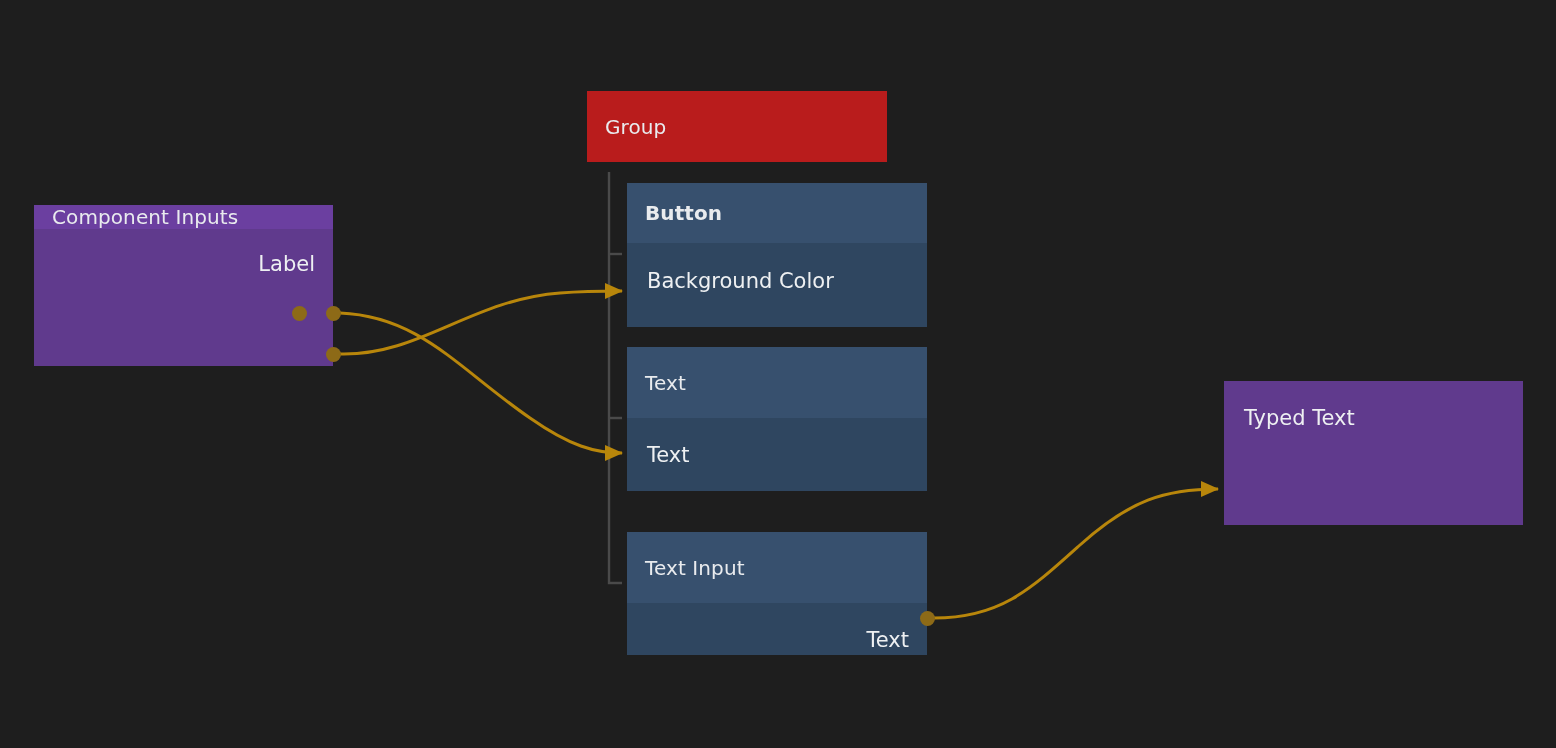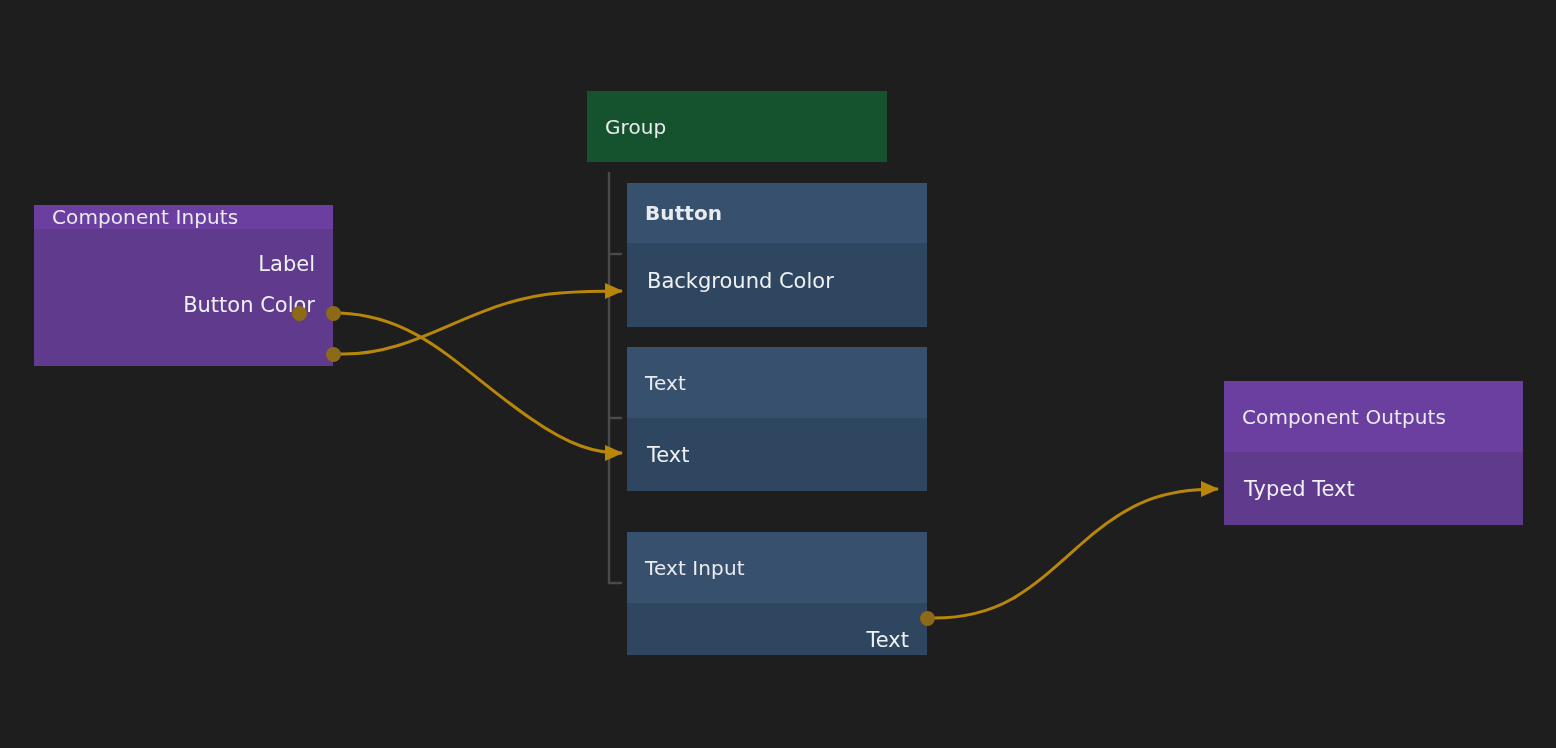--- a/index.html
+++ b/index.html
@@ -88,21 +88,21 @@
 
   
   .node.purple .node-header { background: #6b3fa0; }
   .node.purple .node-body   { background: #603a8d; }
 
   
   .node.blue .node-header { background: #37506e; }
   .node.blue .node-body   { background: #2f4660; }
 
   
-  .node.group-title .node-header { background: #14532d; height: 100%; }
+  .node.group-title .node-header { background: #b91c1c; height: 100%; }
 </style>
 </head>
 <body>
 
 <div id="canvas">
 
   <svg id="edge-layer" viewBox="0 0 1556 748" width="1556" height="748">
     <defs>
       <marker id="arrow" viewBox="0 0 10 10" refX="9.4" refY="5" markerWidth="6.2" markerHeight="6.2" orient="auto-start-reverse">
         <path d="M 0 0.6 L 10 5 L 0 9.4 z" fill="#b8860b"></path>
@@ -122,23 +122,20 @@
     <path d="M 934 618 C 1000 618, 1030 590, 1080 545 C 1130 500, 1165 489, 1218 489" stroke="#b8860b" stroke-width="3" fill="none" marker-end="url(#arrow)"></path>
   </svg>
 
   <div class="node purple" style="left:34px; top:205px; width:299px; height:161px;">
     <div class="node-header">
       <span>Component Inputs</span>
     </div>
     <div class="node-body">
       <div class="port-row out" style="top:23px;">
         <span>Label</span>
-      </div>
-      <div class="port-row out" style="top:64px;">
-        <span>Button Color</span>
       </div>
     </div>
     <span class="port-dot" style="left:291.5px; top:305.5px; position:fixed;"></span>
   </div>
 
   <span class="port-dot" style="position:absolute; left:326px; top:306px;"></span>
   <span class="port-dot" style="position:absolute; left:326px; top:347px;"></span>
 
   <div class="node blue group-title" style="left:587px; top:91px; width:300px; height:71px;">
     <div class="node-header">
@@ -174,23 +171,20 @@
     </div>
     <div class="node-body">
       <div class="port-row out" style="top:25px;">
         <span>Text</span>
       </div>
     </div>
   </div>
   <span class="port-dot" style="position:absolute; left:920px; top:611px;"></span>
 
   <div class="node purple" style="left:1224px; top:381px; width:299px; height:144px;">
-    <div class="node-header" style="height:71px;">
-      <span>Component Outputs</span>
-    </div>
     <div class="node-body">
       <div class="port-row in" style="top:25px;">
         <span>Typed Text</span>
       </div>
     </div>
   </div>
 
 </div>
 
 </body></html>

